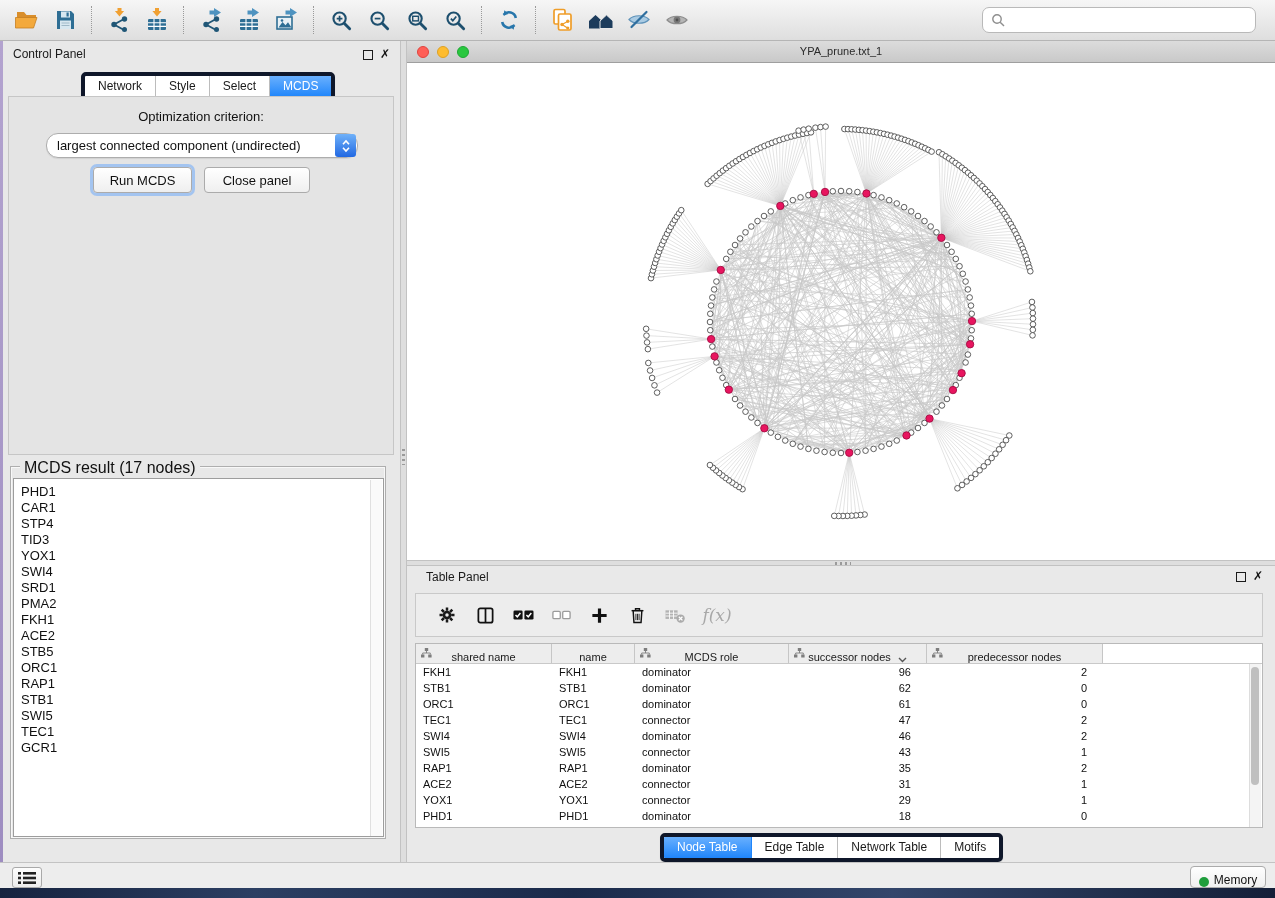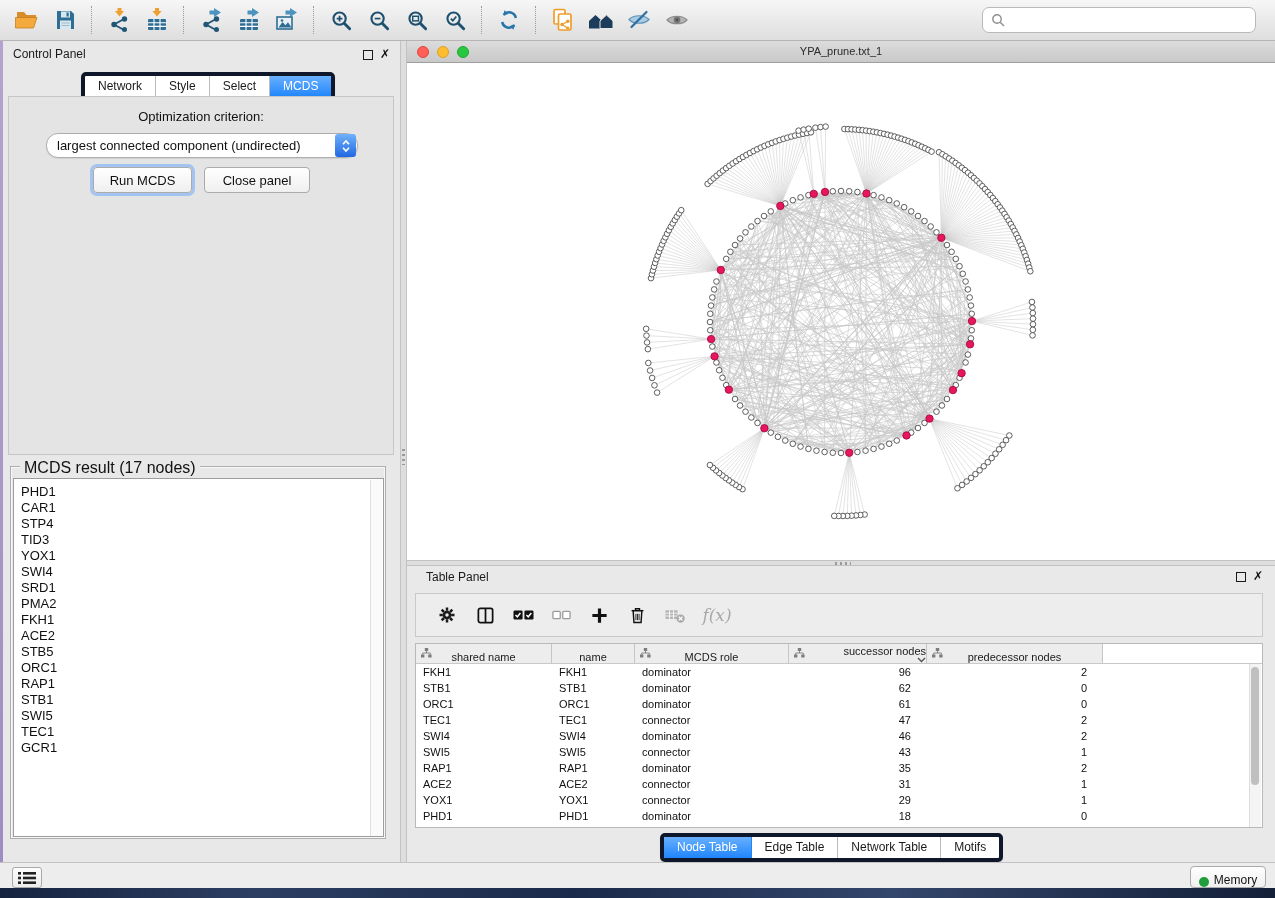--- a/index.html
+++ b/index.html
@@ -1253,21 +1253,21 @@
           <svg class="tree" width="11" height="10" viewBox="0 0 11 10">
             <g fill="#7d7d7d">
               <rect x="3.8" y="0" width="3.4" height="3"></rect>
               <rect x="0" y="6.5" width="3.4" height="3"></rect>
               <rect x="7.2" y="6.5" width="3.4" height="3"></rect>
             </g>
             <path d="M5.5 3v2M1.7 6.5V5h7.6v1.5" stroke="#7d7d7d" fill="none" stroke-width="0.9"></path>
           </svg>
           <span>MCDS role</span>
         </div>
-        <div class="hcell" style="width: 138px; flex-direction: column;">
+        <div class="hcell" style="width: 138px;">
           <svg class="tree" width="11" height="10" viewBox="0 0 11 10">
             <g fill="#7d7d7d">
               <rect x="3.8" y="0" width="3.4" height="3"></rect>
               <rect x="0" y="6.5" width="3.4" height="3"></rect>
               <rect x="7.2" y="6.5" width="3.4" height="3"></rect>
             </g>
             <path d="M5.5 3v2M1.7 6.5V5h7.6v1.5" stroke="#7d7d7d" fill="none" stroke-width="0.9"></path>
           </svg>
           <span>successor nodes</span>
           <svg style="margin-left:7px" width="9" height="6" viewBox="0 0 9 6">

